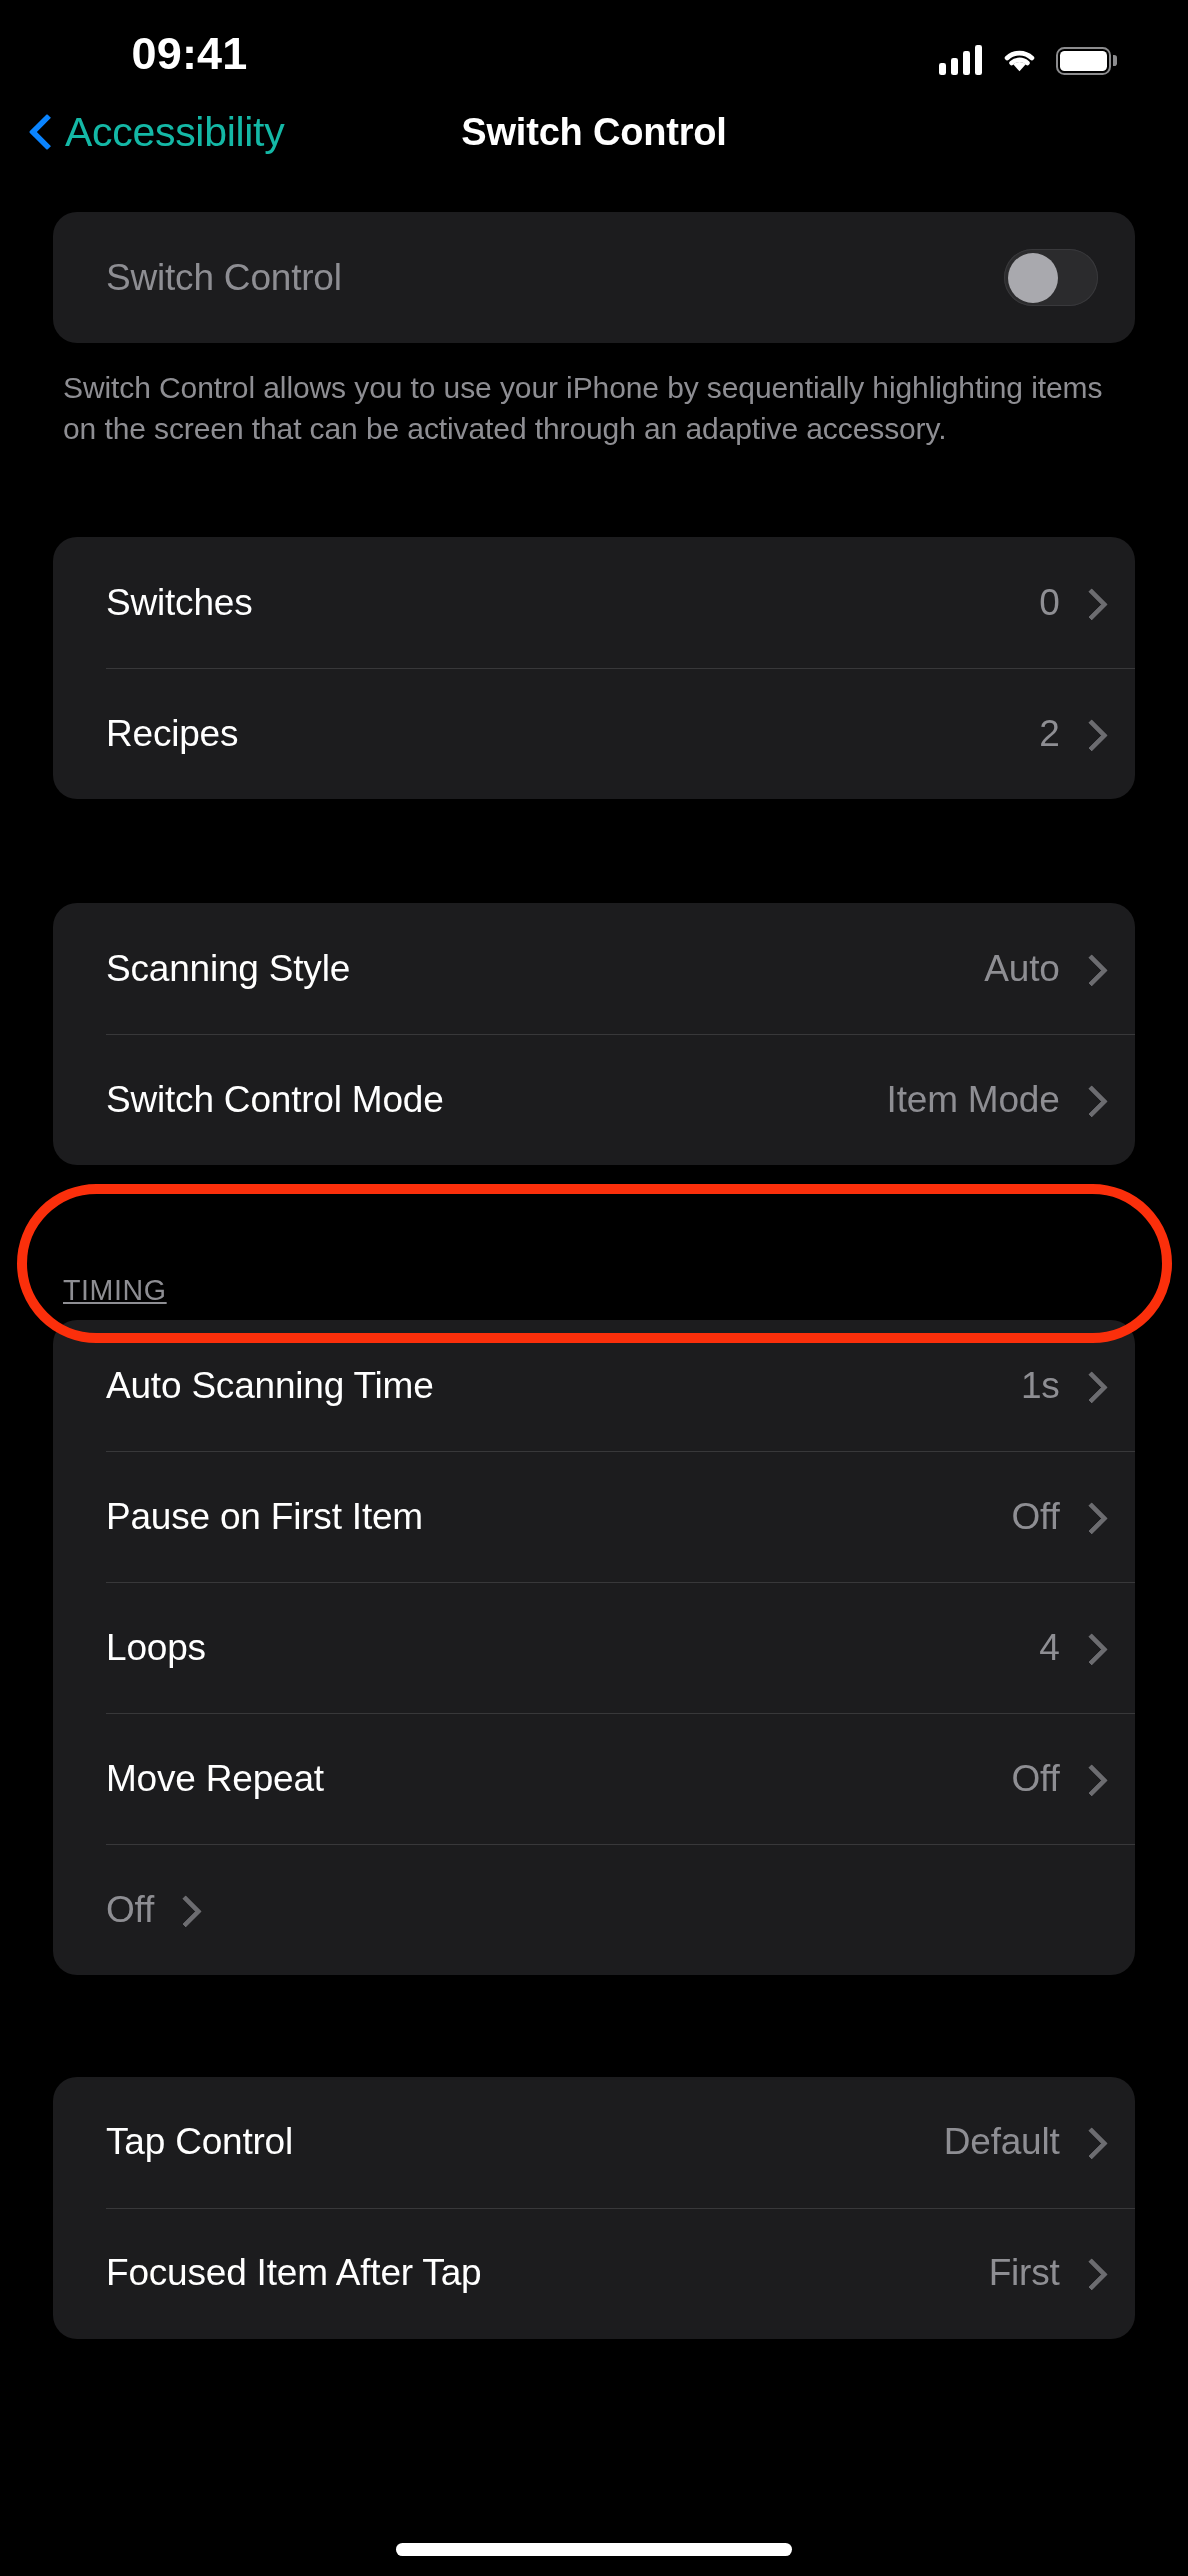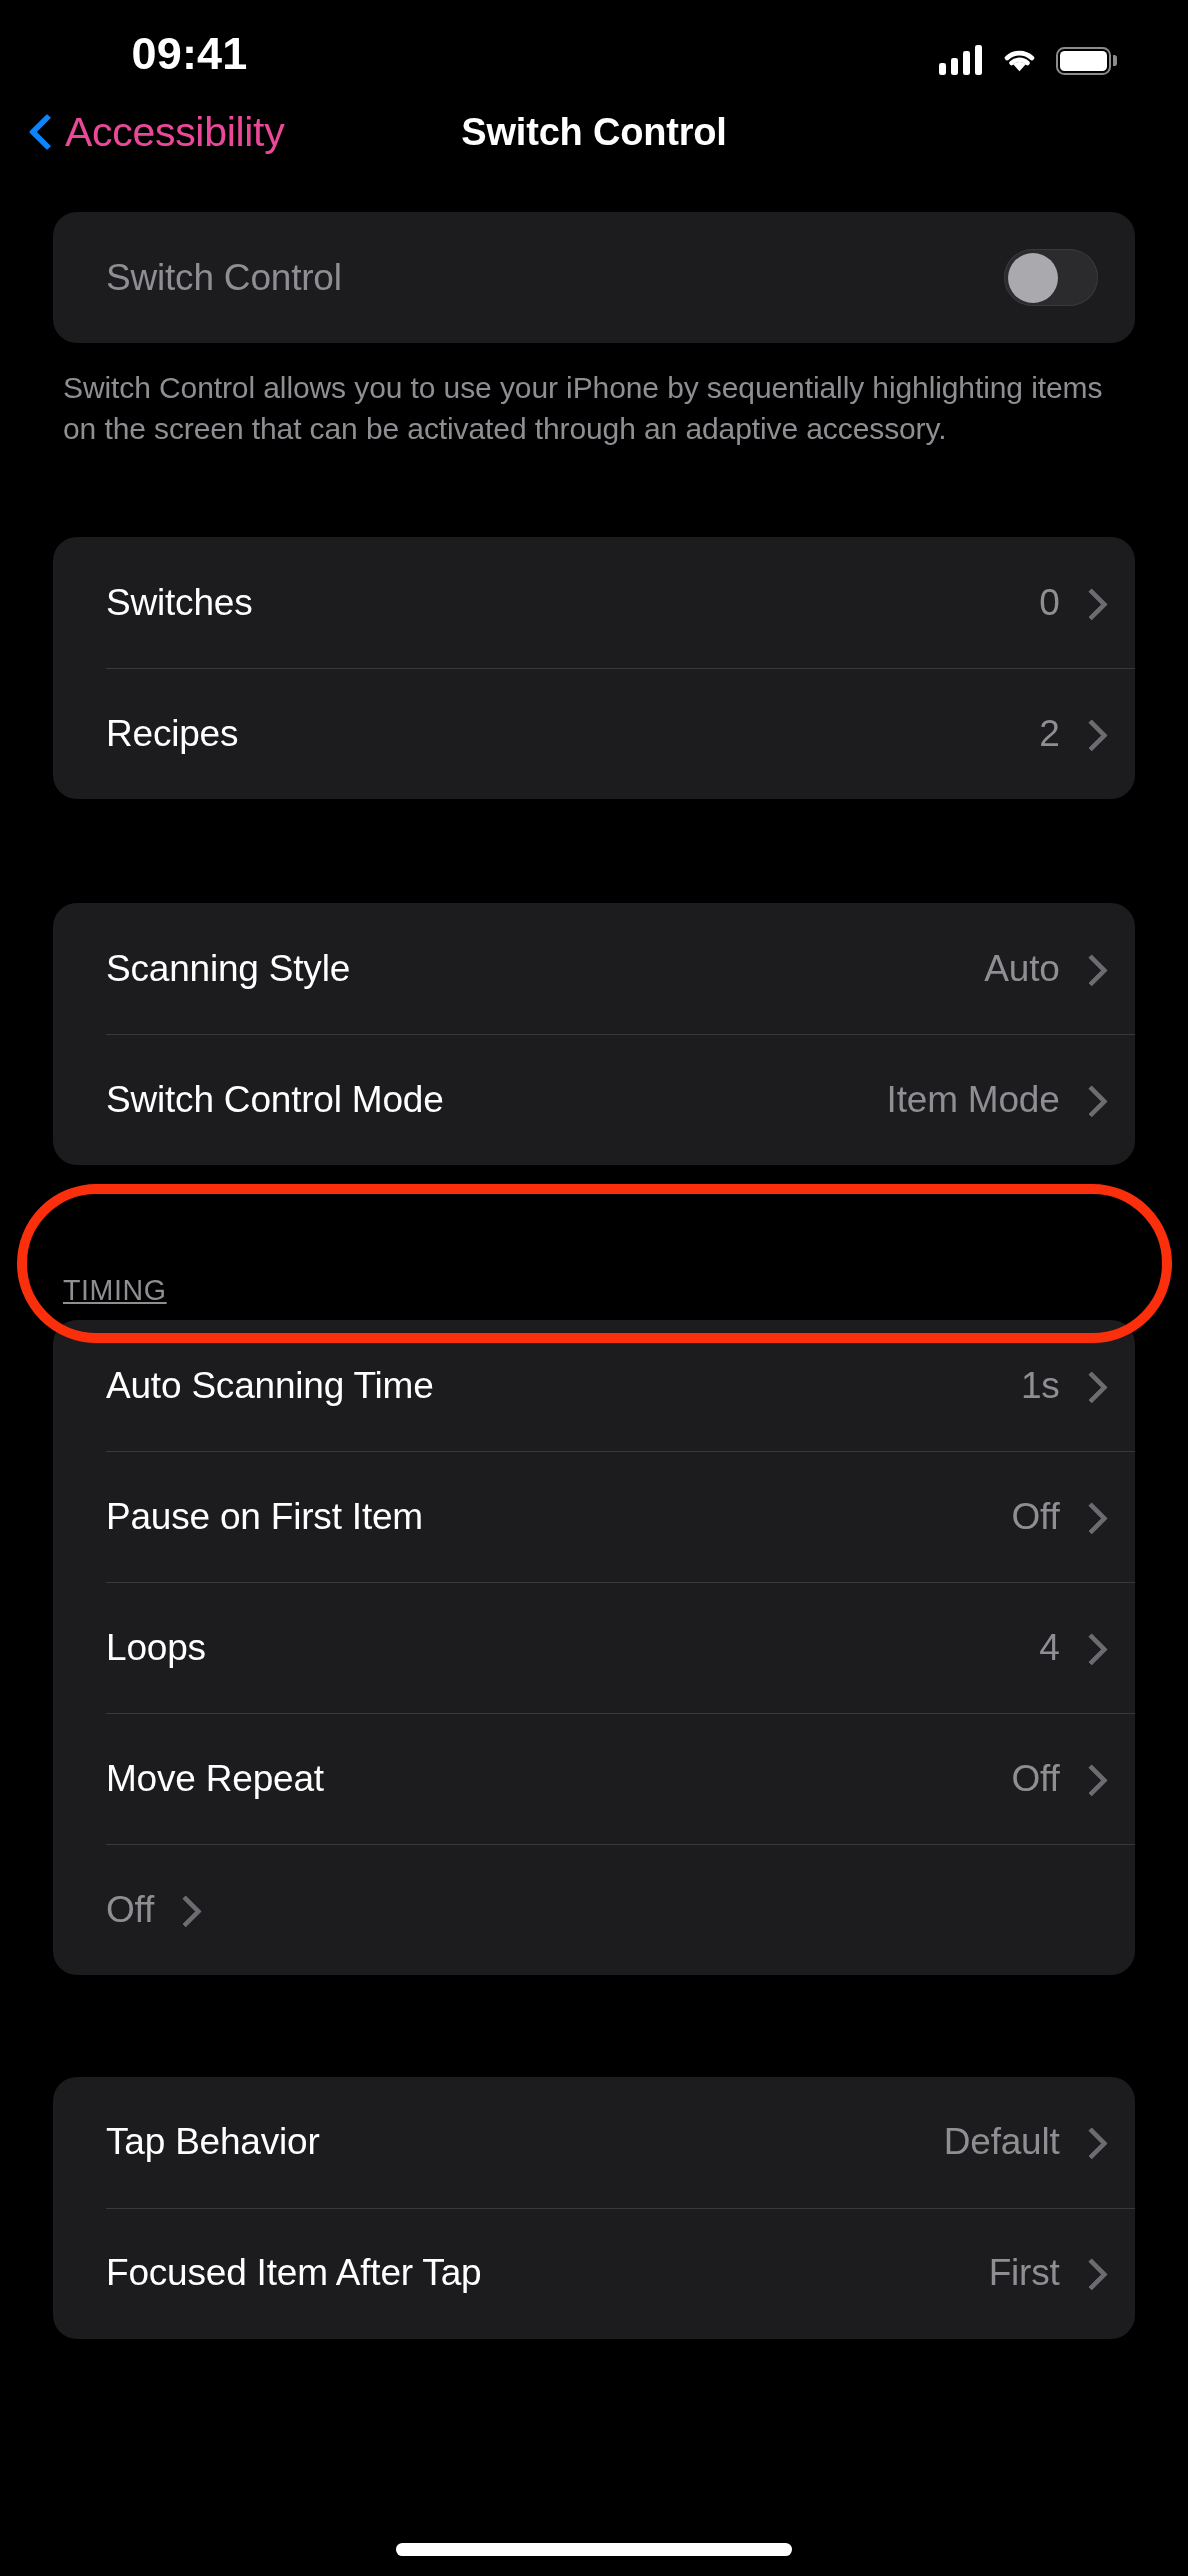--- a/index.html
+++ b/index.html
@@ -47,21 +47,21 @@
     display:flex; align-items:center; gap:13px; cursor:pointer;
   }
   .nav-back .chev { width:24px; height:41px; position:relative; }
   .nav-back .chev:before {
     content:""; position:absolute; left:5.5px; top:7.4px;
     width:20px; height:20px;
     border-left:6.4px solid #0a84ff; border-bottom:6.4px solid #0a84ff;
     transform:rotate(45deg);
     border-radius:1.8px;
   }
-  .nav-back-label { color:#ec4899; font-size:41px; font-weight:400; letter-spacing:-0.3px; }
+  .nav-back-label { color:#14b8a6; font-size:41px; font-weight:400; letter-spacing:-0.3px; }
   .nav-title {
     position:absolute; left:0; top:0; width:1188px; height:85px;
     display:flex; align-items:center; justify-content:center;
     color:#fff; font-size:38px; font-weight:700; letter-spacing:-0.2px;
     pointer-events:none;
   }
 
   
   .content { position:absolute; top:175px; left:0; width:1188px; }
 
@@ -241,21 +241,21 @@
         <span class="row-value">Off</span>
         <span class="chev-r"></span>
       </div>
     </div>
 
     <div class="gap-l"></div>
     <div style="height:29.5px"></div>
 
     <div class="card">
       <div class="row">
-        <span class="row-label">Tap Behavior</span>
+        <span class="row-label">Tap Control</span>
         <span class="row-value">Default</span>
         <span class="chev-r"></span>
       </div>
       <div class="row">
         <span class="row-label">Focused Item After Tap</span>
         <span class="row-value">First</span>
         <span class="chev-r"></span>
       </div>
     </div>
 

